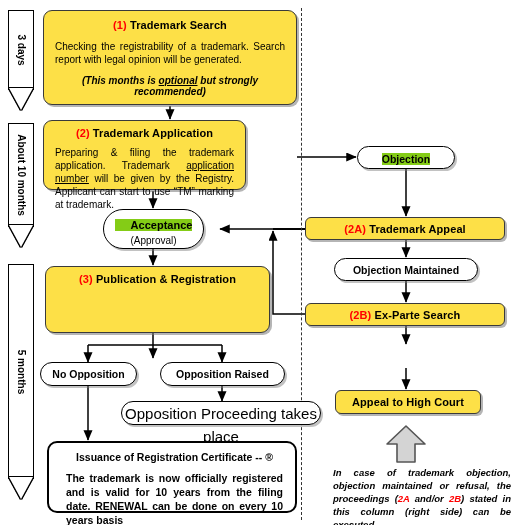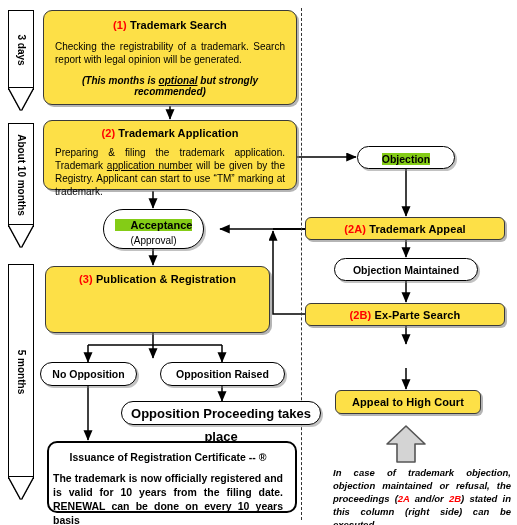--- a/index.html
+++ b/index.html
@@ -167,21 +167,21 @@
     <div class="title">
       <span class="tag">(1)</span>
       <span>Trademark Search</span>
     </div>
     <div class="body-txt" style="margin-top:9px;">Checking the registrability of a trademark. Search report with legal opinion will be generated.</div>
     <div class="ital ctr" style="margin-top:9px;">
       <span>(This months is </span><span class="u">optional</span><span> but strongly recommended)</span>
     </div>
   </div>
 
-  <div class="node proc" style="left:43px;top:120px;width:254px;height:70px;padding:6px 11px 0 11px;">
+  <div class="node proc" style="left:43px;top:120px;width:203px;height:70px;padding:6px 11px 0 11px;">
     <div class="title">
       <span class="tag">(2)</span>
       <span>Trademark Application</span>
     </div>
     <div class="body-txt" style="margin-top:7px;">
       <span>Preparing &amp; filing the trademark application. Trademark </span><span class="u">application number</span><span> will be given by the Registry. Applicant can start to use “TM” marking at trademark.</span>
     </div>
   </div>
 
   <div class="node oval" style="left:103px;top:209px;width:101px;height:40px;">
@@ -200,24 +200,24 @@
 
   <div class="node oval" style="left:40px;top:362px;width:97px;height:24px;">
     <div class="ctr" style="font-size:10.5px;font-weight:bold;line-height:23px;">No Opposition</div>
   </div>
 
   <div class="node oval" style="left:160px;top:362px;width:125px;height:24px;">
     <div class="ctr" style="font-size:10.5px;font-weight:bold;line-height:23px;">Opposition Raised</div>
   </div>
 
   <div class="node oval" style="left:121px;top:401px;width:200px;height:24px;">
-    <div class="ctr" style="font-size:13px;font-weight:bold;line-height:23px;">Opposition Proceeding takes place</div>
-  </div>
-
-  <div class="node plain" style="left:47px;top:441px;width:250px;height:72px;padding:8px 12px 0 4px;">
+    <div class="ctr" style="font-size:15px;font-weight:normal;line-height:23px;">Opposition Proceeding takes place</div>
+  </div>
+
+  <div class="node plain" style="left:47px;top:441px;width:250px;height:72px;padding:8px 12px 0 17px;">
     <div class="ctr" style="font-size:10.5px;font-weight:bold;">Issuance of Registration Certificate -- ®</div>
     <div style="font-size:10.5px;font-weight:bold;line-height:14px;text-align:justify;text-align-last:left;margin-top:8px;">The trademark is now officially registered and is valid for 10 years from the filing date. RENEWAL can be done on every 10 years basis</div>
   </div>
 
   <div class="node oval" style="left:357px;top:146px;width:98px;height:23px;">
     <div class="ctr" style="line-height:22px;">
       <span class="hl" style="font-size:10.5px;">Objection</span>
     </div>
   </div>
 

